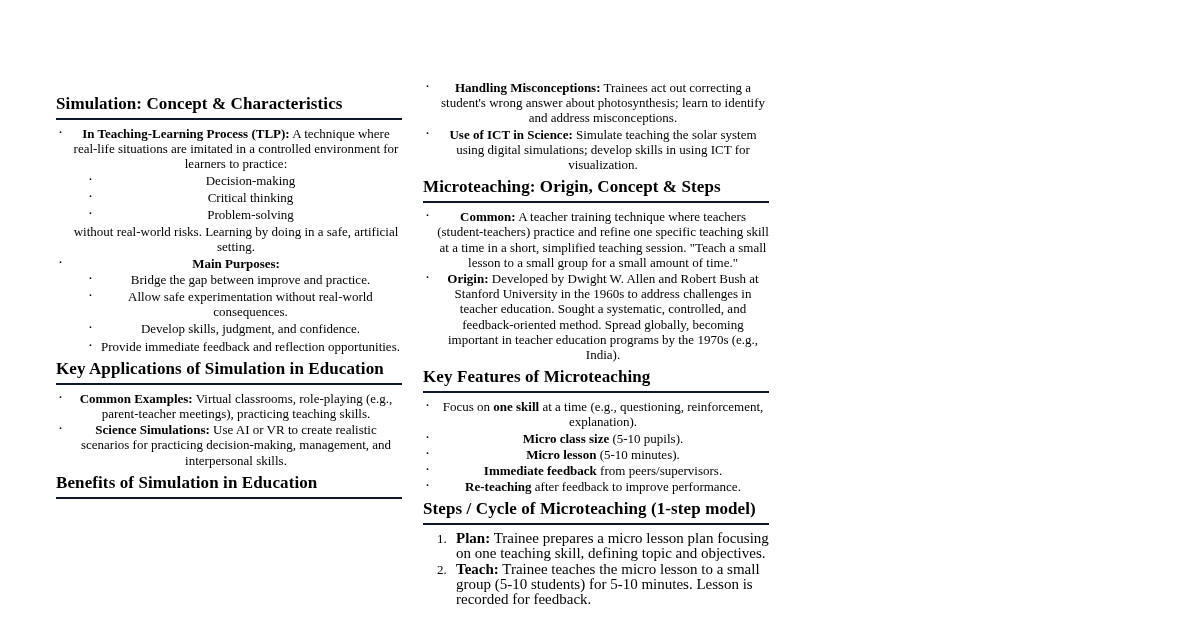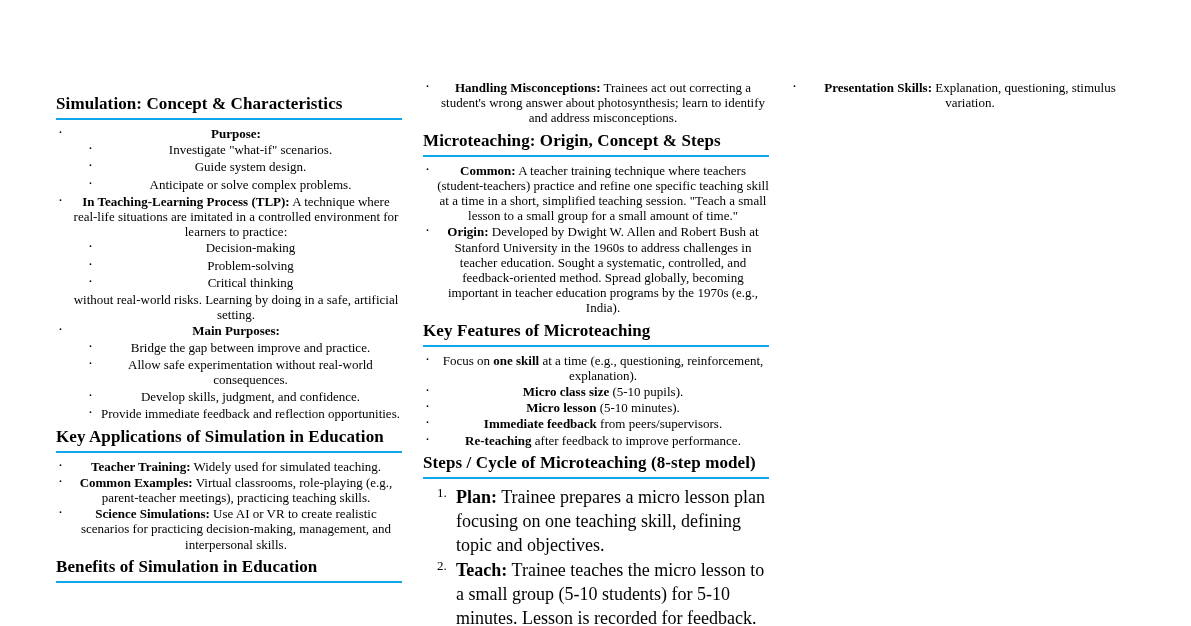--- a/index.html
+++ b/index.html
@@ -57,21 +57,21 @@
     padding: 0; margin: 0;
   }
 
   h2.section-heading {
     font-family: "Liberation Serif", "DejaVu Serif", serif;
     font-weight: bold;
     font-size: 17px;
     line-height: 20px;
     margin: 0 0 3px 0;
     padding: 0 0 4px 0;
-    border-bottom: 2px solid #0ea5e9;
+    border-bottom: 2px solid #0f172a;
     letter-spacing: 0.1px;
   }
   .section + .section { margin-top: 5px; }
   .section-body { margin-top: 6px; }
 
   ul.bullets, ul.subbullets {
     list-style: none;
     margin: 0;
     padding: 0;
   }
@@ -116,22 +116,22 @@
   ol.numbered {
     list-style: none;
     margin: 0;
     padding: 0;
     counter-reset: stepnum;
   }
   ol.numbered > li {
     position: relative;
     padding-left: 33px;
     margin: 0 0 1px 0;
-    font-size: 18px;
-    line-height: 24px;
+    font-size: 15px;
+    line-height: 15px;
     counter-increment: stepnum;
   }
   ol.numbered > li::before {
     content: counter(stepnum) ".";
     position: absolute;
     left: 14px;
     top: 0;
     width: 16px;
     font-size: 13px;
     line-height: 15.2px;
@@ -153,36 +153,28 @@
   <div class="columns">
 
     <div class="column col-1">
 
       <div class="section">
         <h2 class="section-heading">Simulation: Concept &amp; Characteristics</h2>
         <div class="section-body">
           <ul class="bullets">
 
 
-            <li>
-              <span class="lbl">Purpose:</span>
-              <ul class="subbullets">
-                <li>Investigate "what-if" scenarios.</li>
-                <li>Guide system design.</li>
-                <li>Anticipate or solve complex problems.</li>
-              </ul>
-            </li>
 
             <li>
               <span class="lbl">In Teaching-Learning Process (TLP):</span>
               <span>A technique where real-life situations are imitated in a controlled environment for learners to practice:</span>
               <ul class="subbullets">
                 <li>Decision-making</li>
+                <li>Critical thinking</li>
                 <li>Problem-solving</li>
-                <li>Critical thinking</li>
               </ul>
               <span class="after-sub">without real-world risks. Learning by doing in a safe, artificial setting.</span>
             </li>
 
             <li>
               <span class="lbl">Main Purposes:</span>
               <ul class="subbullets">
                 <li>Bridge the gap between improve and practice.</li>
                 <li>Allow safe experimentation without real-world consequences.</li>
                 <li>Develop skills, judgment, and confidence.</li>
@@ -192,24 +184,20 @@
 
           </ul>
         </div>
       </div>
 
       <div class="section">
         <h2 class="section-heading">Key Applications of Simulation in Education</h2>
         <div class="section-body">
           <ul class="bullets">
             <li>
-              <span class="lbl">Teacher Training:</span>
-              <span>Widely used for simulated teaching.</span>
-            </li>
-            <li>
               <span class="lbl">Common Examples:</span>
               <span>Virtual classrooms, role-playing (e.g., parent-teacher meetings), practicing teaching skills.</span>
             </li>
             <li>
               <span class="lbl">Science Simulations:</span>
               <span>Use AI or VR to create realistic scenarios for practicing decision-making, management, and interpersonal skills.</span>
             </li>
           </ul>
         </div>
       </div>
@@ -223,20 +211,24 @@
 
     <div class="column col-2">
 
       <div class="section" style="margin-top:0">
         <div class="section-body" style="margin-top:0">
           <ul class="bullets">
             <li>
               <span class="lbl">Handling Misconceptions:</span>
               <span>Trainees act out correcting a student's wrong answer about photosynthesis; learn to identify and address misconceptions.</span>
             </li>
+            <li>
+              <span class="lbl">Use of ICT in Science:</span>
+              <span>Simulate teaching the solar system using digital simulations; develop skills in using ICT for visualization.</span>
+            </li>
           </ul>
         </div>
       </div>
 
       <div class="section">
         <h2 class="section-heading">Microteaching: Origin, Concept &amp; Steps</h2>
         <div class="section-body">
           <ul class="bullets">
             <li>
               <span class="lbl">Common:</span>
@@ -267,21 +259,21 @@
               <span class="lbl">Immediate feedback</span><span> from peers/supervisors.</span>
             </li>
             <li>
               <span class="lbl">Re-teaching</span><span> after feedback to improve performance.</span>
             </li>
           </ul>
         </div>
       </div>
 
       <div class="section">
-        <h2 class="section-heading">Steps / Cycle of Microteaching (8-step model)</h2>
+        <h2 class="section-heading">Steps / Cycle of Microteaching (1-step model)</h2>
         <div class="section-body">
           <ol class="numbered">
             <li>
               <span class="lbl">Plan:</span>
               <span>Trainee prepares a micro lesson plan focusing on one teaching skill, defining topic and objectives.</span>
             </li>
             <li>
               <span class="lbl">Teach:</span>
               <span>Trainee teaches the micro lesson to a small group (5-10 students) for 5-10 minutes. Lesson is recorded for feedback.</span>
             </li>
@@ -289,23 +281,19 @@
           </ol>
         </div>
       </div>
 
     </div>
 
     <div class="column col-3">
       <div class="section" style="margin-top:0">
         <div class="section-body" style="margin-top:0">
           <ul class="bullets">
-            <li>
-              <span class="lbl">Presentation Skills:</span>
-              <span>Explanation, questioning, stimulus variation.</span>
-            </li>
           </ul>
         </div>
       </div>
     </div>
 
   </div>
 </div>
 
 </body></html>

